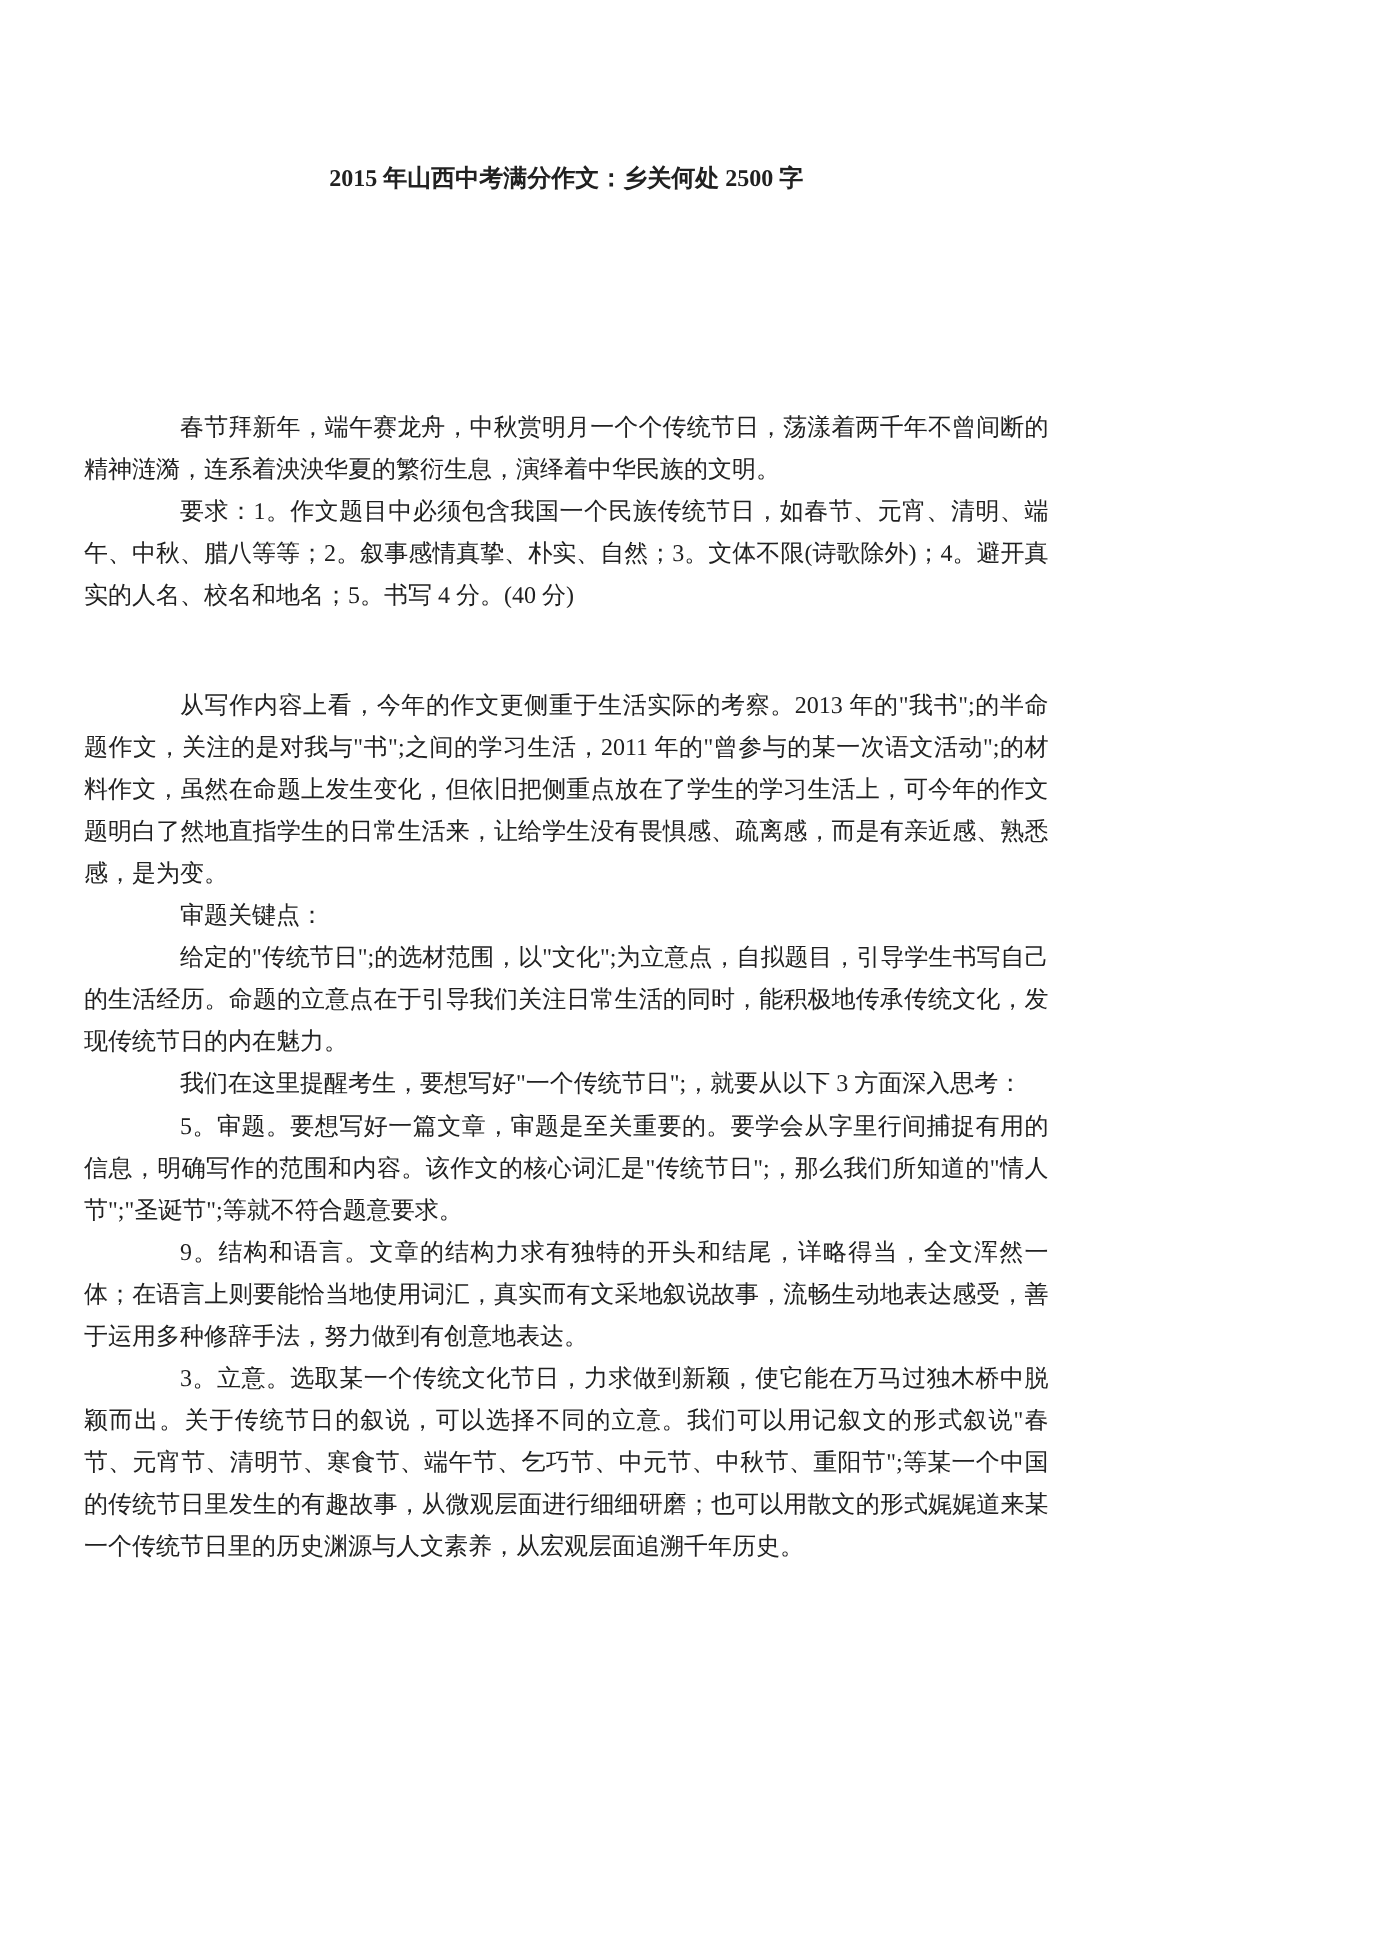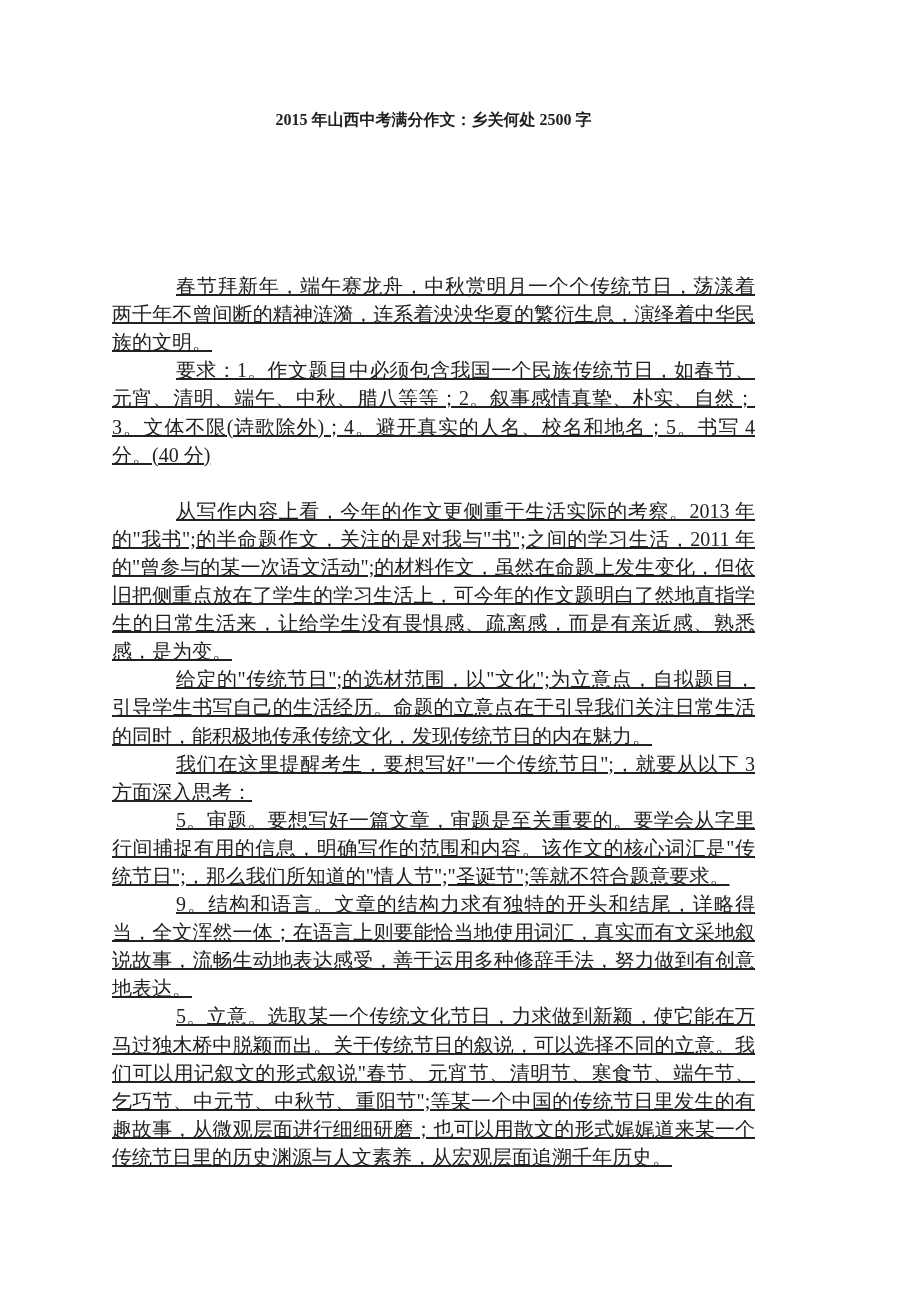--- a/index.html
+++ b/index.html
@@ -7,55 +7,55 @@
     padding: 0;
     background: #ffffff;
   }
   .page {
     position: relative;
     width: 920px;
     height: 1302px;
     background: #ffffff;
     overflow: hidden;
     box-sizing: border-box;
-    padding: 106px 135px 0 112px;
+    padding: 106px 135px 0 56px;
     font-family: "Liberation Serif", "DejaVu Serif", serif;
     color: #212121;
   }
   .content {
     width: 643px;
   }
   .doc-title {
     text-align: center;
     font-size: 16px;
     line-height: 28.1px;
     margin: 0 0 138px 0;
     white-space: nowrap;
   }
   .para {
-    font-size: 20px;
+    font-size: 16px;
     line-height: 28.1px;
     text-align: justify;
     text-indent: 64px;
     margin: 0;
     word-break: break-all;
-    text-decoration: underline;
   }
   .para.gap-after {
-    margin-bottom: 28px;
+    margin-bottom: 44px;
   }
 </style>
 </head>
 <body>
 
 <div class="page">
   <div class="content">
     <h1 class="doc-title">2015 年山西中考满分作文：乡关何处 2500 字</h1>
     <p class="para">春节拜新年，端午赛龙舟，中秋赏明月一个个传统节日，荡漾着两千年不曾间断的精神涟漪，连系着泱泱华夏的繁衍生息，演绎着中华民族的文明。</p>
     <p class="para gap-after">要求：1。作文题目中必须包含我国一个民族传统节日，如春节、元宵、清明、端午、中秋、腊八等等；2。叙事感情真挚、朴实、自然；3。文体不限(诗歌除外)；4。避开真实的人名、校名和地名；5。书写 4 分。(40 分)</p>
     <p class="para">从写作内容上看，今年的作文更侧重于生活实际的考察。2013 年的"我书";的半命题作文，关注的是对我与"书";之间的学习生活，2011 年的"曾参与的某一次语文活动";的材料作文，虽然在命题上发生变化，但依旧把侧重点放在了学生的学习生活上，可今年的作文题明白了然地直指学生的日常生活来，让给学生没有畏惧感、疏离感，而是有亲近感、熟悉感，是为变。</p>
+    <p class="para">审题关键点：</p>
     <p class="para">给定的"传统节日";的选材范围，以"文化";为立意点，自拟题目，引导学生书写自己的生活经历。命题的立意点在于引导我们关注日常生活的同时，能积极地传承传统文化，发现传统节日的内在魅力。</p>
     <p class="para">我们在这里提醒考生，要想写好"一个传统节日";，就要从以下 3 方面深入思考：</p>
     <p class="para">5。审题。要想写好一篇文章，审题是至关重要的。要学会从字里行间捕捉有用的信息，明确写作的范围和内容。该作文的核心词汇是"传统节日";，那么我们所知道的"情人节";"圣诞节";等就不符合题意要求。</p>
     <p class="para">9。结构和语言。文章的结构力求有独特的开头和结尾，详略得当，全文浑然一体；在语言上则要能恰当地使用词汇，真实而有文采地叙说故事，流畅生动地表达感受，善于运用多种修辞手法，努力做到有创意地表达。</p>
-    <p class="para">5。立意。选取某一个传统文化节日，力求做到新颖，使它能在万马过独木桥中脱颖而出。关于传统节日的叙说，可以选择不同的立意。我们可以用记叙文的形式叙说"春节、元宵节、清明节、寒食节、端午节、乞巧节、中元节、中秋节、重阳节";等某一个中国的传统节日里发生的有趣故事，从微观层面进行细细研磨；也可以用散文的形式娓娓道来某一个传统节日里的历史渊源与人文素养，从宏观层面追溯千年历史。</p>
+    <p class="para">3。立意。选取某一个传统文化节日，力求做到新颖，使它能在万马过独木桥中脱颖而出。关于传统节日的叙说，可以选择不同的立意。我们可以用记叙文的形式叙说"春节、元宵节、清明节、寒食节、端午节、乞巧节、中元节、中秋节、重阳节";等某一个中国的传统节日里发生的有趣故事，从微观层面进行细细研磨；也可以用散文的形式娓娓道来某一个传统节日里的历史渊源与人文素养，从宏观层面追溯千年历史。</p>
   </div>
 </div>
 
 </body></html>

